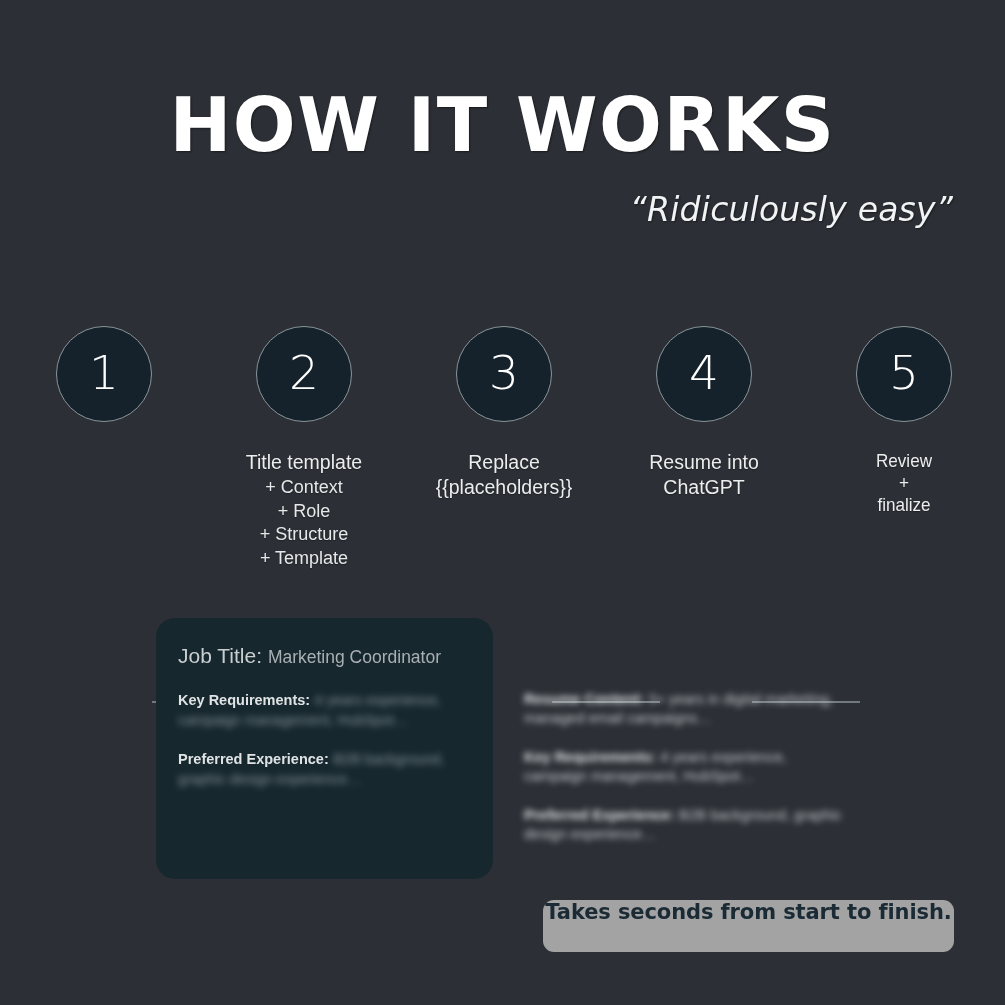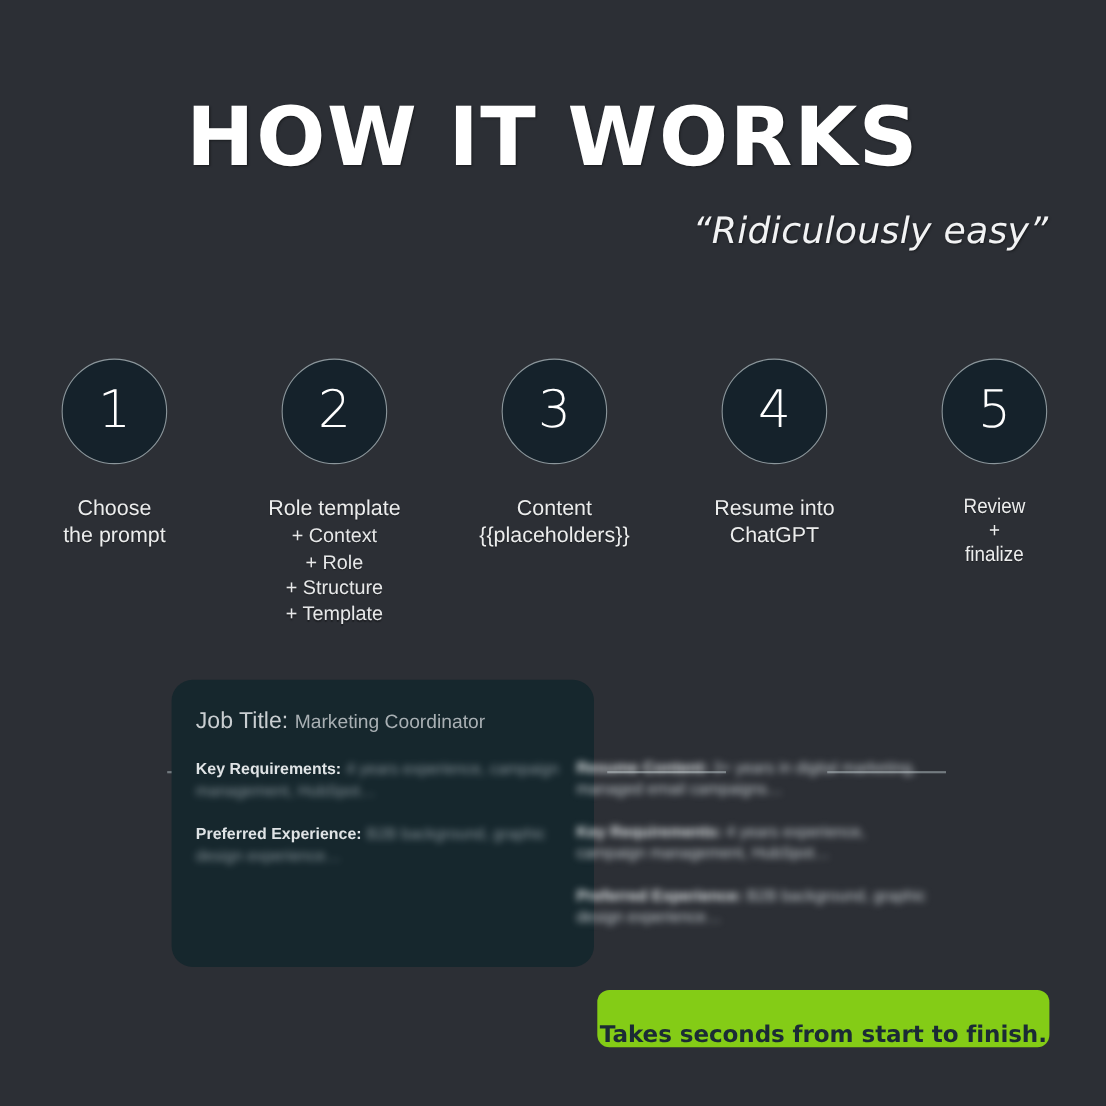--- a/index.html
+++ b/index.html
@@ -110,21 +110,21 @@
     font-size: 19px;
     line-height: 22px;
     transform: scaleX(.9);
   }
 
   
   #preview-card {
     position: absolute;
     left: 156px;
     top: 618px;
-    width: 384px;
+    width: 337px;
     height: 261px;
     background: #16272d;
     border-radius: 19px;
     box-sizing: border-box;
     padding: 26px 22px 0 22px;
   }
   .card-title {
     font-size: 21px;
     color: #c9ced1;
     margin-bottom: 22px;
@@ -169,24 +169,24 @@
     color: #e0e4e6;
   }
 
   
   #banner {
     position: absolute;
     left: 543px;
     top: 900px;
     width: 411px;
     height: 52px;
-    background: #84cc16;
+    background: #a3a3a3;
     border-radius: 11px;
     display: flex;
-    align-items: flex-end;
+    align-items: flex-start;
     justify-content: center;
   }
   #banner-text {
     font-family: "DejaVu Sans", sans-serif;
     font-size: 21px;
     font-weight: 700;
     color: #1b2b35;
     letter-spacing: -.1px;
   }
 </style>
@@ -202,41 +202,39 @@
 
     <div class="connector" style="left:152px;width:108px;"></div>
     <div class="connector" style="left:352px;width:108px;"></div>
     <div class="connector" style="left:552px;width:108px;"></div>
     <div class="connector" style="left:752px;width:108px;"></div>
 
     <div class="step" style="left:4px;">
       <div class="step-circle">
         <span class="step-num">1</span>
       </div>
-      <div class="step-label">Choose
-the prompt</div>
       <div class="step-sub"></div>
     </div>
 
     <div class="step" style="left:204px;">
       <div class="step-circle">
         <span class="step-num">2</span>
       </div>
-      <div class="step-label">Role template</div>
+      <div class="step-label">Title template</div>
       <div class="step-sub">+ Context
 + Role
 + Structure
 + Template</div>
     </div>
 
     <div class="step" style="left:404px;">
       <div class="step-circle">
         <span class="step-num">3</span>
       </div>
-      <div class="step-label">Content
+      <div class="step-label">Replace
 {{placeholders}}</div>
       <div class="step-sub"></div>
     </div>
 
     <div class="step" style="left:604px;">
       <div class="step-circle">
         <span class="step-num">4</span>
       </div>
       <div class="step-label">Resume into
 ChatGPT</div>

